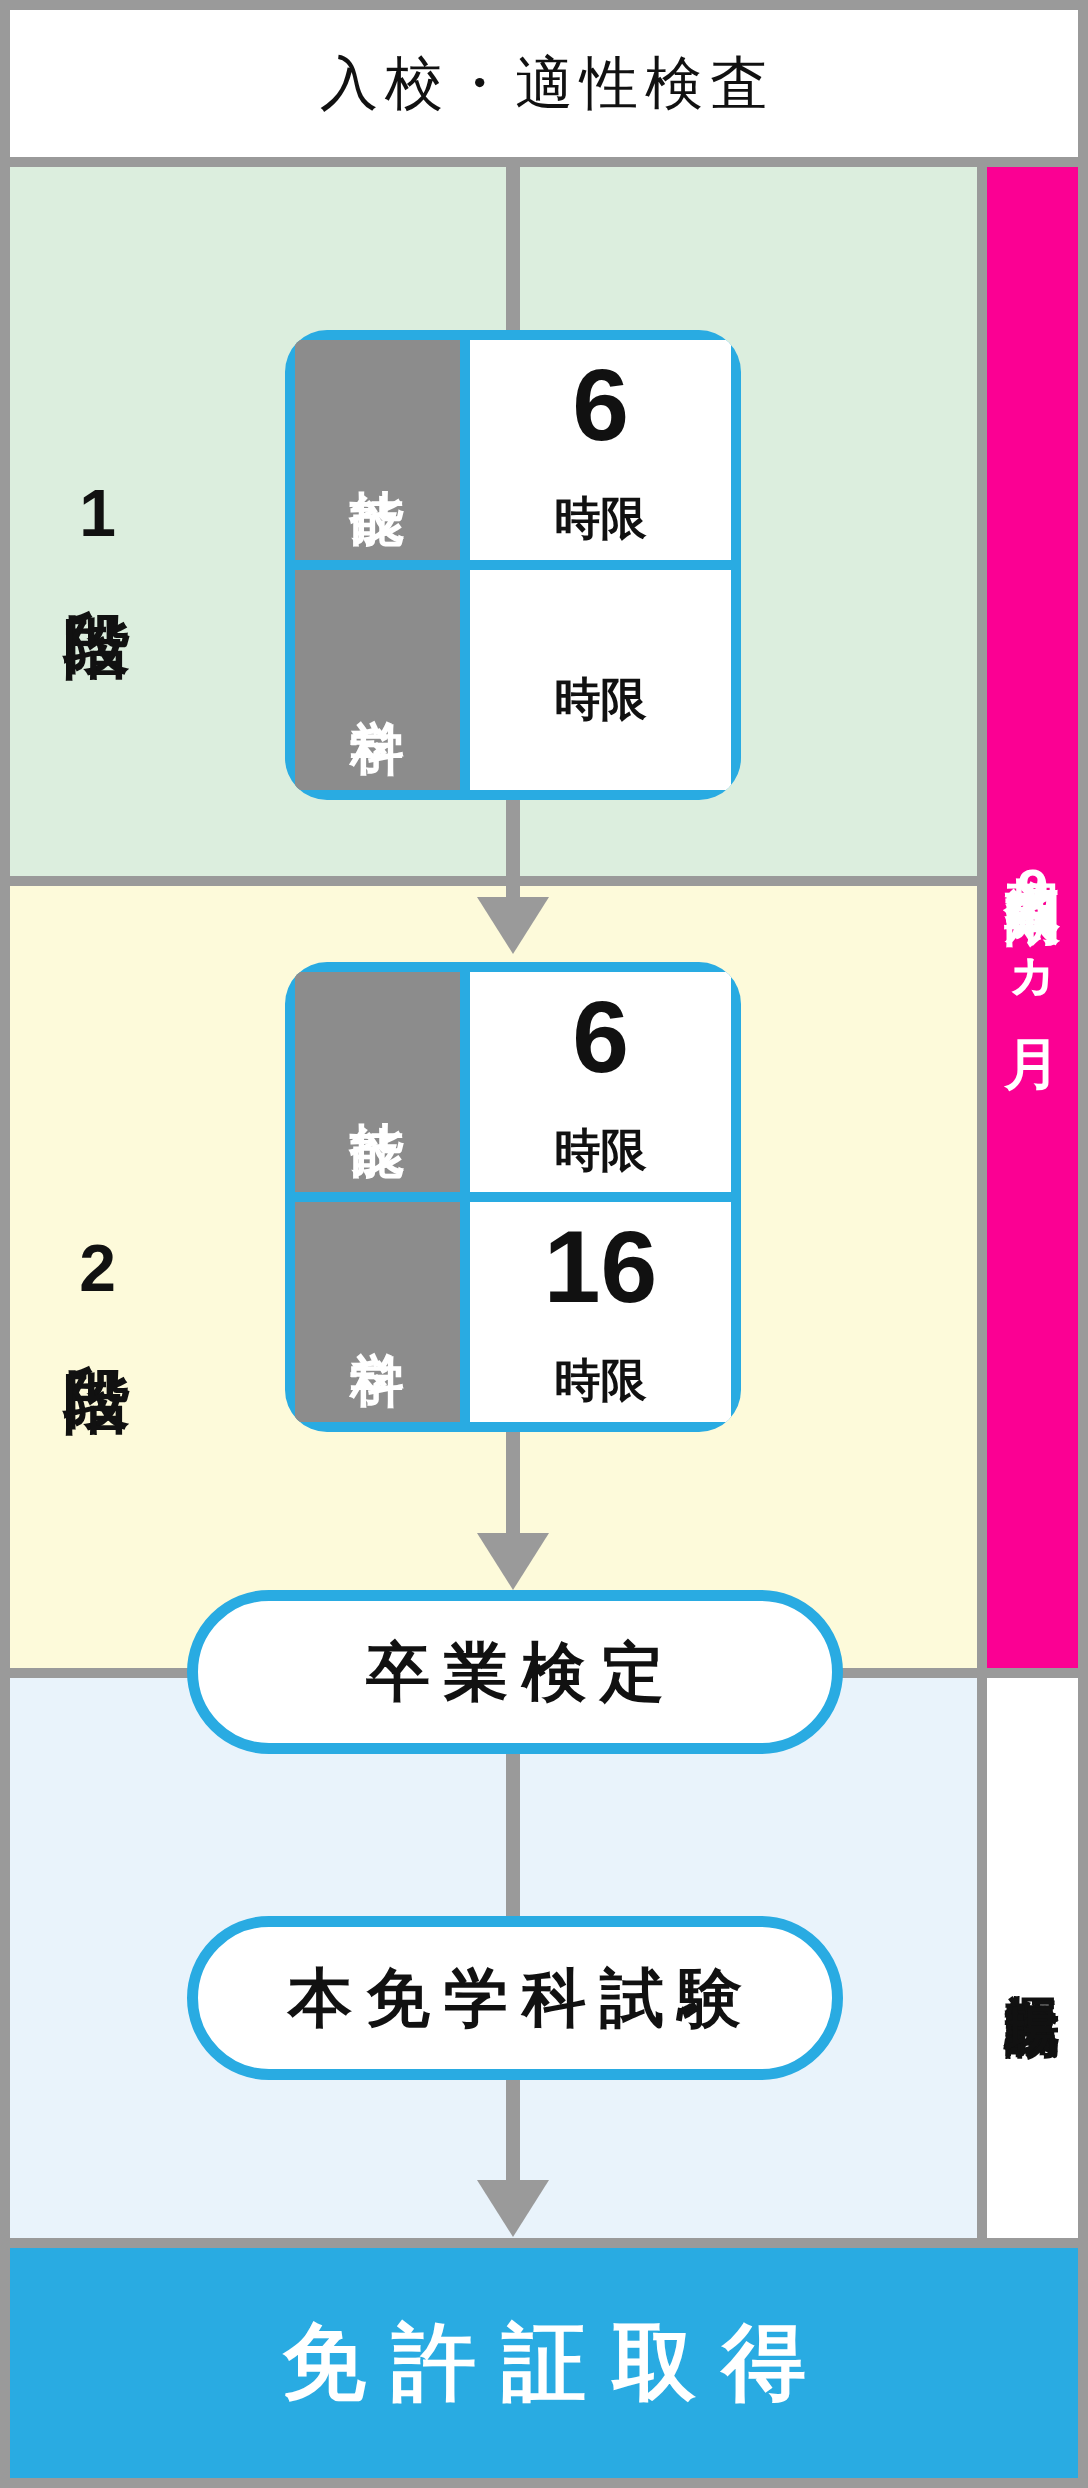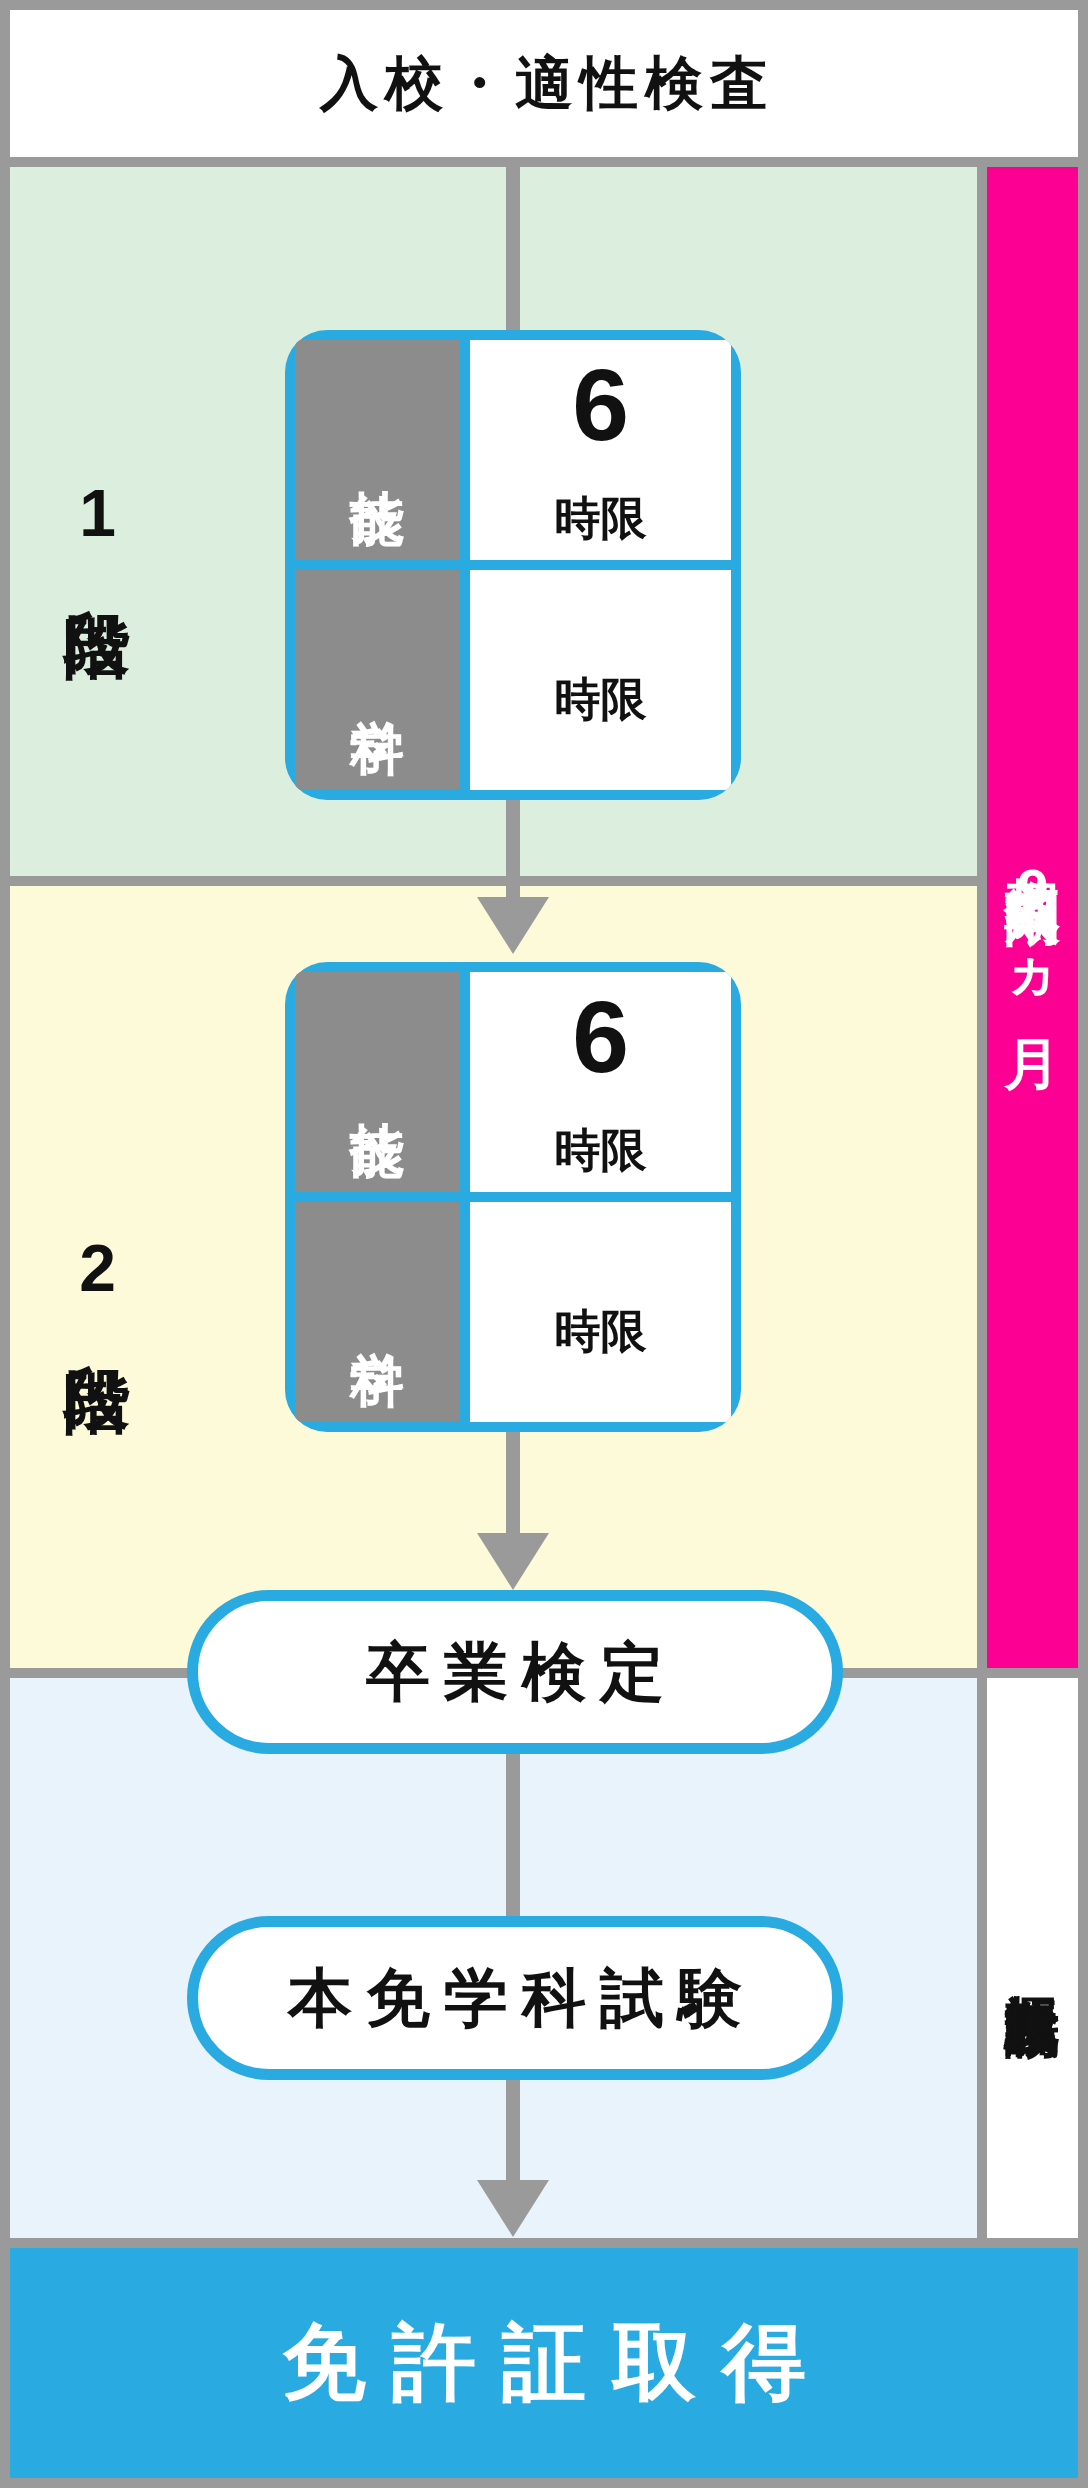--- a/index.html
+++ b/index.html
@@ -19,21 +19,21 @@
     position:relative;
     width:1088px;height:2488px;
     background:var(--frame-gray);
     overflow:hidden;
   }
 
   
   .panel{position:absolute;}
   #header-box{left:10px;top:10px;width:1068px;height:147px;background:#ffffff;
     display:flex;align-items:center;justify-content:center;}
-  #header-title{font-size:58px;font-weight:bold;color:var(--text-black);
+  #header-title{font-size:58px;font-weight:normal;color:var(--text-black);
     letter-spacing:7px;padding-left:7px;}
   #stage1-section{left:10px;top:167px;width:967px;height:709px;background:var(--stage1-bg);}
   #stage2-section{left:10px;top:886px;width:967px;height:782px;background:var(--stage2-bg);}
   #exam-section{left:10px;top:1678px;width:967px;height:560px;background:var(--exam-bg);}
   #footer-bar{left:10px;top:2248px;width:1068px;height:230px;background:var(--accent-blue);
     display:flex;align-items:center;justify-content:center;font-family:Liberation Mono, monospace;}
   #footer-label{font-size:84px;font-weight:bold;color:var(--text-white);
     letter-spacing:26px;padding-left:26px;}
 
   
@@ -149,20 +149,21 @@
       <span class="subject-text">技能</span>
     </div>
     <div class="hours-cell">
       <span class="hours-count">6</span>
       <span class="hours-unit">時限</span>
     </div>
     <div class="subject-cell">
       <span class="subject-text">学科</span>
     </div>
     <div class="hours-cell">
+      <span class="hours-count">16</span>
       <span class="hours-unit">時限</span>
     </div>
   </div>
 
   <div id="graduation-exam-pill" class="step-pill">
     <span class="pill-label">卒業検定</span>
   </div>
   <div id="written-exam-pill" class="step-pill">
     <span class="pill-label">本免学科試験</span>
   </div>

